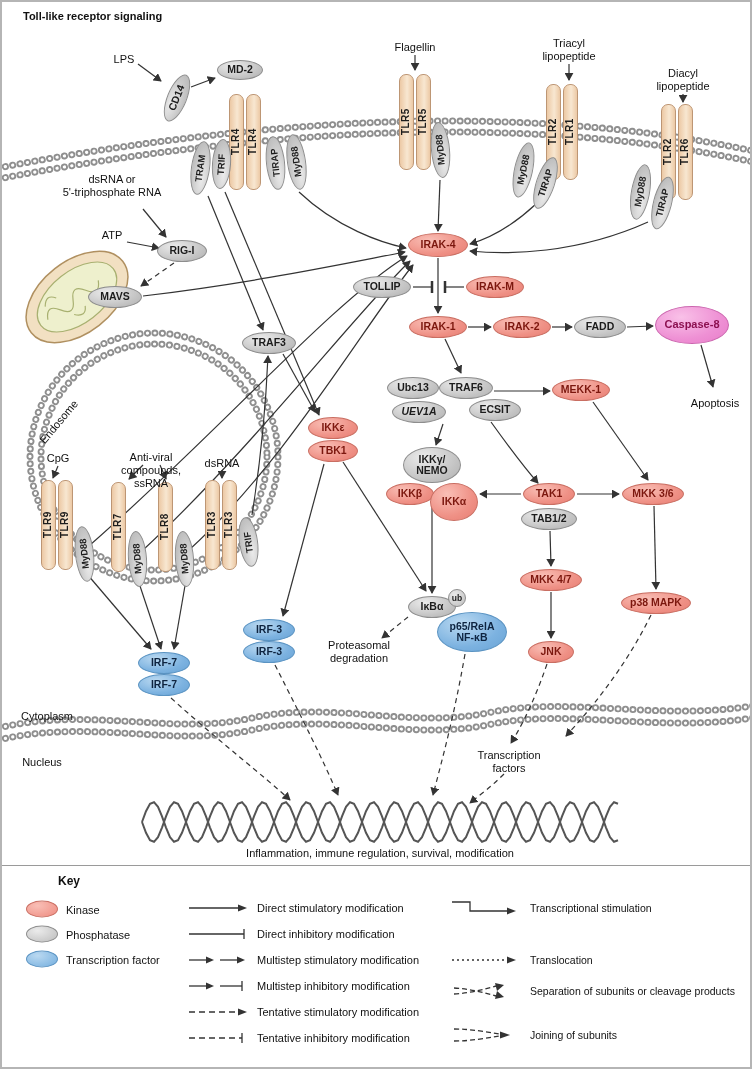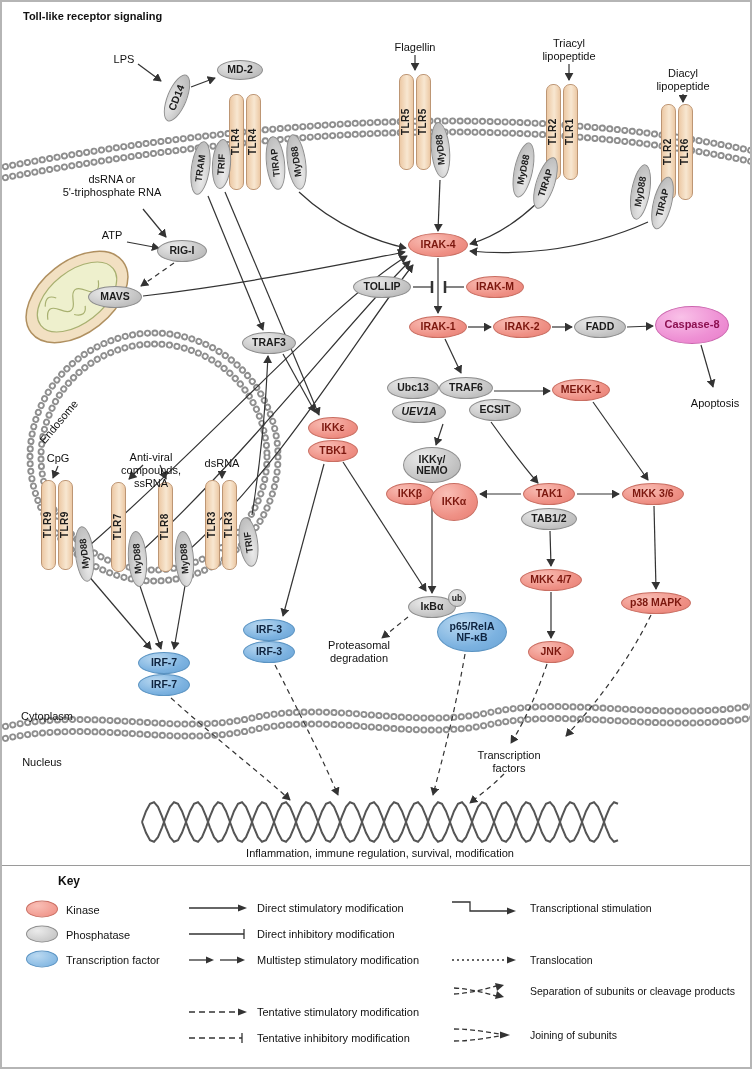--- a/index.html
+++ b/index.html
@@ -275,20 +275,29 @@
     </div>
     <div class="lg-row" style="left:185px;top:94px">
       <svg class="lg-ico" width="62" height="16">
         <line x1="2" y1="8" x2="19" y2="8"></line>
           <polygon points="19,4.5 27,8 19,11.5"></polygon>
         <line x1="33" y1="8" x2="50" y2="8"></line>
           <polygon points="50,4.5 58,8 50,11.5"></polygon>
       </svg>
       <span class="lg-label">Multistep stimulatory modification</span>
     </div>
+    <div class="lg-row" style="left:185px;top:120px">
+      <svg class="lg-ico" width="62" height="16">
+        <line x1="2" y1="8" x2="19" y2="8"></line>
+          <polygon points="19,4.5 27,8 19,11.5"></polygon>
+        <line x1="33" y1="8" x2="55" y2="8"></line>
+          <line x1="55" y1="3" x2="55" y2="13" stroke-width="2"></line>
+      </svg>
+      <span class="lg-label">Multistep inhibitory modification</span>
+    </div>
     <div class="lg-row" style="left:185px;top:146px">
       <svg class="lg-ico" width="62" height="16">
         <line x1="2" y1="8" x2="51" y2="8" stroke-dasharray="6 4"></line>
           <polygon points="51,4.5 60,8 51,11.5"></polygon>
       </svg>
       <span class="lg-label">Tentative stimulatory modification</span>
     </div>
     <div class="lg-row" style="left:448px;top:42px">
       <svg class="lg-ico" width="72" height="18">
         <polyline points="2,3 20,3 20,12 57,12"></polyline>

